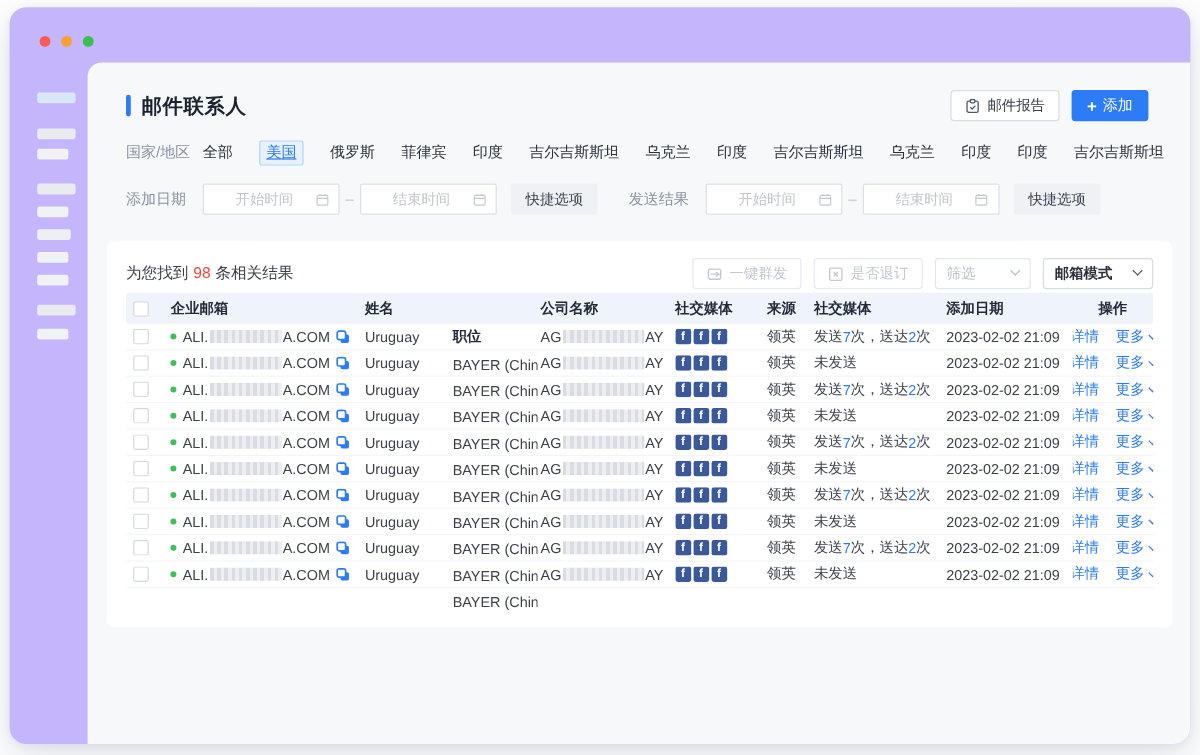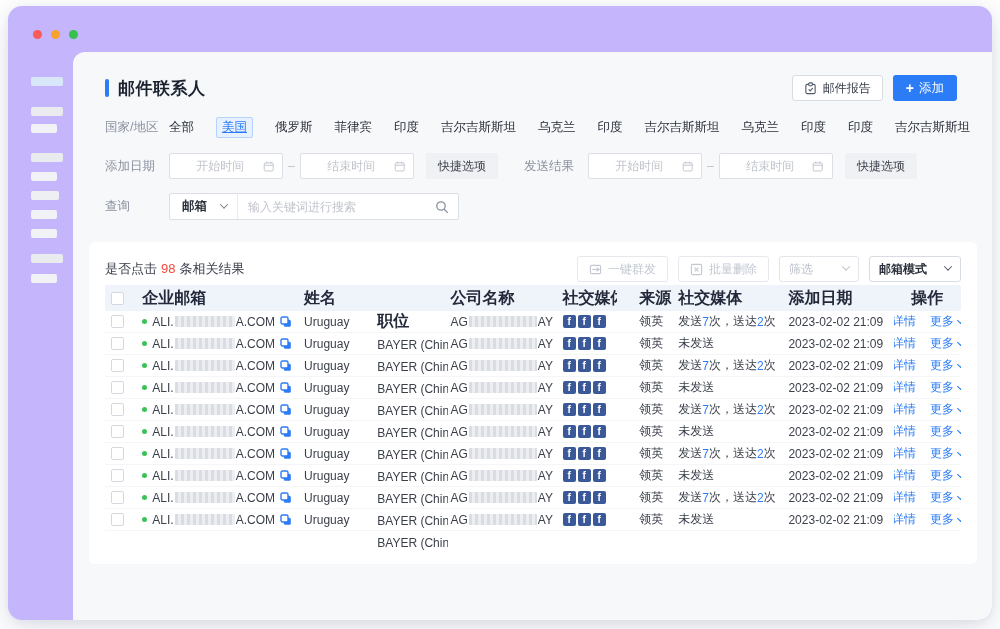--- a/index.html
+++ b/index.html
@@ -59,21 +59,21 @@
   .rbtns { margin-left:auto; display:flex; align-items:center; gap:10px; }
   .btn-dis { display:flex; align-items:center; gap:6px; height:26px; padding:0 11px; background:#fff; border:1px solid #e6e8ee; border-radius:3px; font-size:12px; color:#c2c7d0; cursor:not-allowed; }
   .sel-box { display:flex; align-items:center; justify-content:space-between; height:26px; border:1px solid #e2e5ea; border-radius:3px; background:#fff; padding:0 9px; font-size:12px; cursor:pointer; }
   .sel-filter { width:80px; color:#b9bfc9;font-family:Liberation Serif, serif; }
   .sel-mode { width:92px; color:#2a2f3a; font-weight:bold; border-color:#d8dce3; }
   
   .table { margin:3px 16px 0 16px; font-size:12px; color:#3a3f4a; }
   .trow { display:flex; align-items:center; height:22px; border-bottom:1px solid #f4f5f7; }
   .trow.head { height:26px; background:#eff3fa; border-bottom:none; border-radius:2px; }
   .tcell { padding:0 2px; white-space:nowrap; overflow:hidden; display:flex; align-items:center; }
-  .head .tcell { font-weight:bold; color:#23293a; font-size:16px; }
+  .head .tcell { font-weight:bold; color:#23293a; font-size:12px; }
   .c-check{ width:36px; justify-content:flex-start; padding-left:6px; }
   .c-email{ width:166px; } .c-name{ width:75px; } .c-pos{ width:75px;margin-top:47px; }
   .c-comp{ width:115px; } .c-soc{ width:58px; gap:2px; } .c-src{ width:40px;margin-left:20px; }
   .c-res{ width:113px; } .c-date{ width:110px; } .c-op{ width:69px; justify-content:center; }
   .cbx { width:13px; height:13px; border:1px solid #d4d8df; border-radius:2px; background:#fff; cursor:pointer; flex:none; }
   .dot { width:5px; height:5px; border-radius:50%; background:#3cc159; margin-right:5px; flex:none; }
   .mosaic { display:inline-block; height:11px; margin:0 1px; border-radius:1px;
     background-image:repeating-linear-gradient(90deg,#d9dce3 0 3px,#eceef2 3px 6px),repeating-linear-gradient(0deg,rgba(200,204,212,.7) 0 3px,rgba(238,240,244,.7) 3px 6px); }
   .m-email{ width:60px; } .m-comp{ width:68px; }
   .cpy { margin-left:5px; flex:none; cursor:pointer; }
@@ -190,55 +190,39 @@
         <svg width="13" height="13" viewBox="0 0 14 14">
             <rect x="1.5" y="2.5" width="11" height="10" rx="1.5" fill="none" stroke="#c2c7d0" stroke-width="1.2"></rect>
             <line x1="1.5" y1="5.5" x2="12.5" y2="5.5" stroke="#c2c7d0" stroke-width="1.2"></line>
             <line x1="4.5" y1="1" x2="4.5" y2="3.5" stroke="#c2c7d0" stroke-width="1.2"></line>
             <line x1="9.5" y1="1" x2="9.5" y2="3.5" stroke="#c2c7d0" stroke-width="1.2"></line>
           </svg>
       </span>
       <button class="btn-quick">快捷选项</button>
     </div>
 
-    <div class="frow row-query">
-      <span class="flabel">查询</span>
-      <span class="qbox">
-        <span class="qtype">
-            <span>邮箱</span>
-            <i class="chev"></i>
-          </span>
-        <input placeholder="输入关键词进行搜索" style="">
-        <span class="qsearch">
-          <svg width="14" height="14" viewBox="0 0 14 14">
-              <circle cx="6" cy="6" r="4.2" fill="none" stroke="#8a919f" stroke-width="1.3"></circle>
-              <line x1="9.2" y1="9.2" x2="12.4" y2="12.4" stroke="#8a919f" stroke-width="1.3" stroke-linecap="round"></line>
-            </svg>
-        </span>
-      </span>
-    </div>
 
     <div class="card">
       <div class="rbar">
-        <span class="rtext"><span>是否点击</span><span class="rcount">98</span><span>条相关结果</span></span>
+        <span class="rtext"><span>为您找到</span><span class="rcount">98</span><span>条相关结果</span></span>
         <span class="rbtns">
           <button class="btn-dis">
             <svg width="13" height="13" viewBox="0 0 14 14">
                 <rect x="1.5" y="2.5" width="11" height="9" rx="1.5" fill="none" stroke="#c2c7d0" stroke-width="1.2"></rect>
                 <path d="M8 9l3-2-3-2" fill="none" stroke="#c2c7d0" stroke-width="1.2"></path>
                 <line x1="3.5" y1="7" x2="10" y2="7" stroke="#c2c7d0" stroke-width="1.2"></line>
               </svg>
             <span>一键群发</span>
           </button>
           <button class="btn-dis">
             <svg width="13" height="13" viewBox="0 0 14 14">
                 <rect x="1.5" y="1.5" width="11" height="11" rx="1.5" fill="none" stroke="#c2c7d0" stroke-width="1.2"></rect>
                 <path d="M5 5l4 4M9 5l-4 4" stroke="#c2c7d0" stroke-width="1.2"></path>
               </svg>
-            <span>批量删除</span>
+            <span>是否退订</span>
           </button>
           <span class="sel-box sel-filter">
               <span>筛选</span>
               <i class="chev chev-gray"></i>
             </span>
           <span class="sel-box sel-mode">
               <span>邮箱模式</span>
               <i class="chev chev-dark"></i>
             </span>
         </span>

